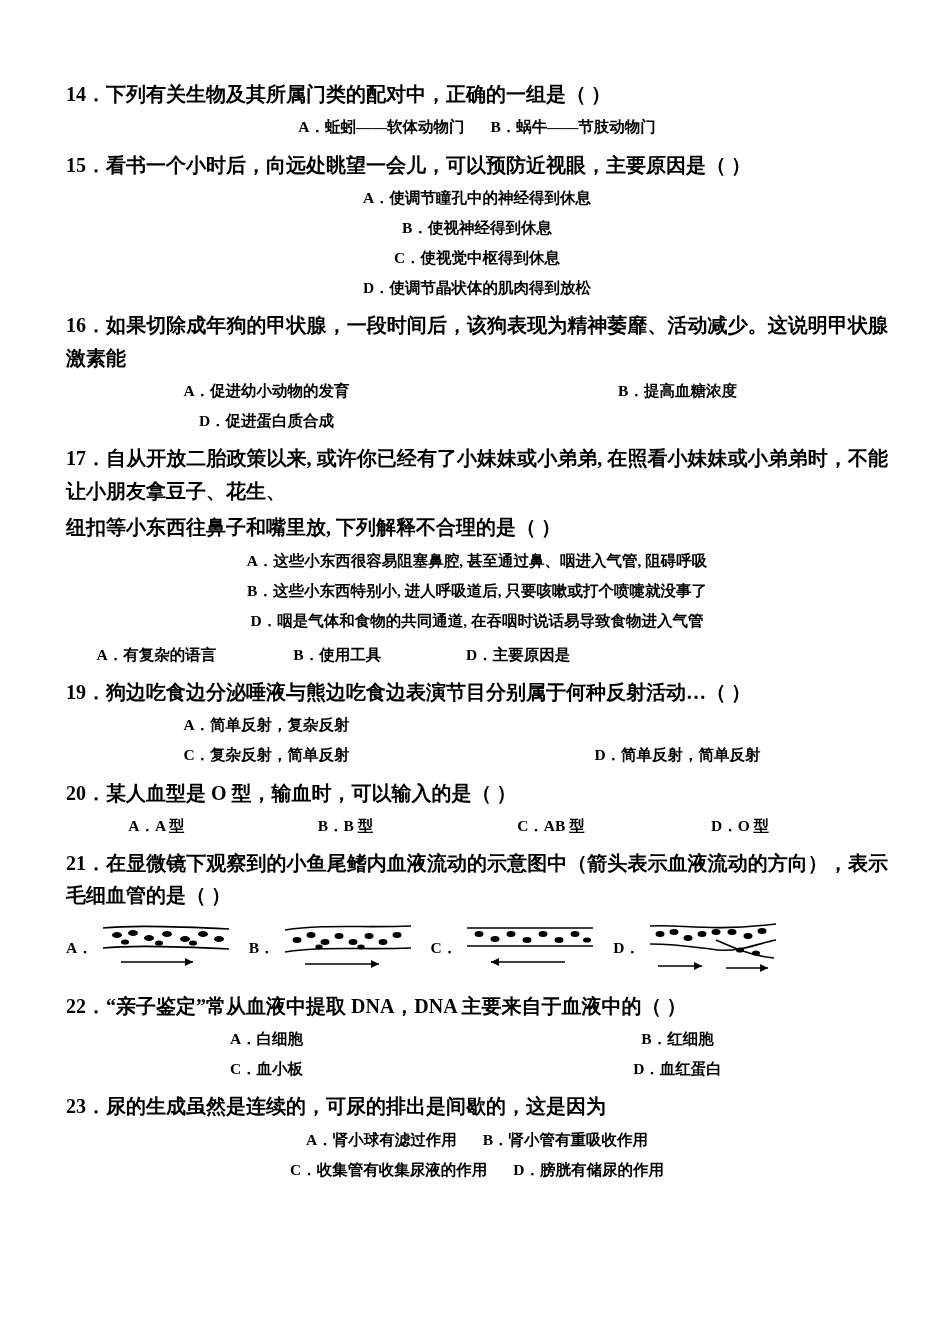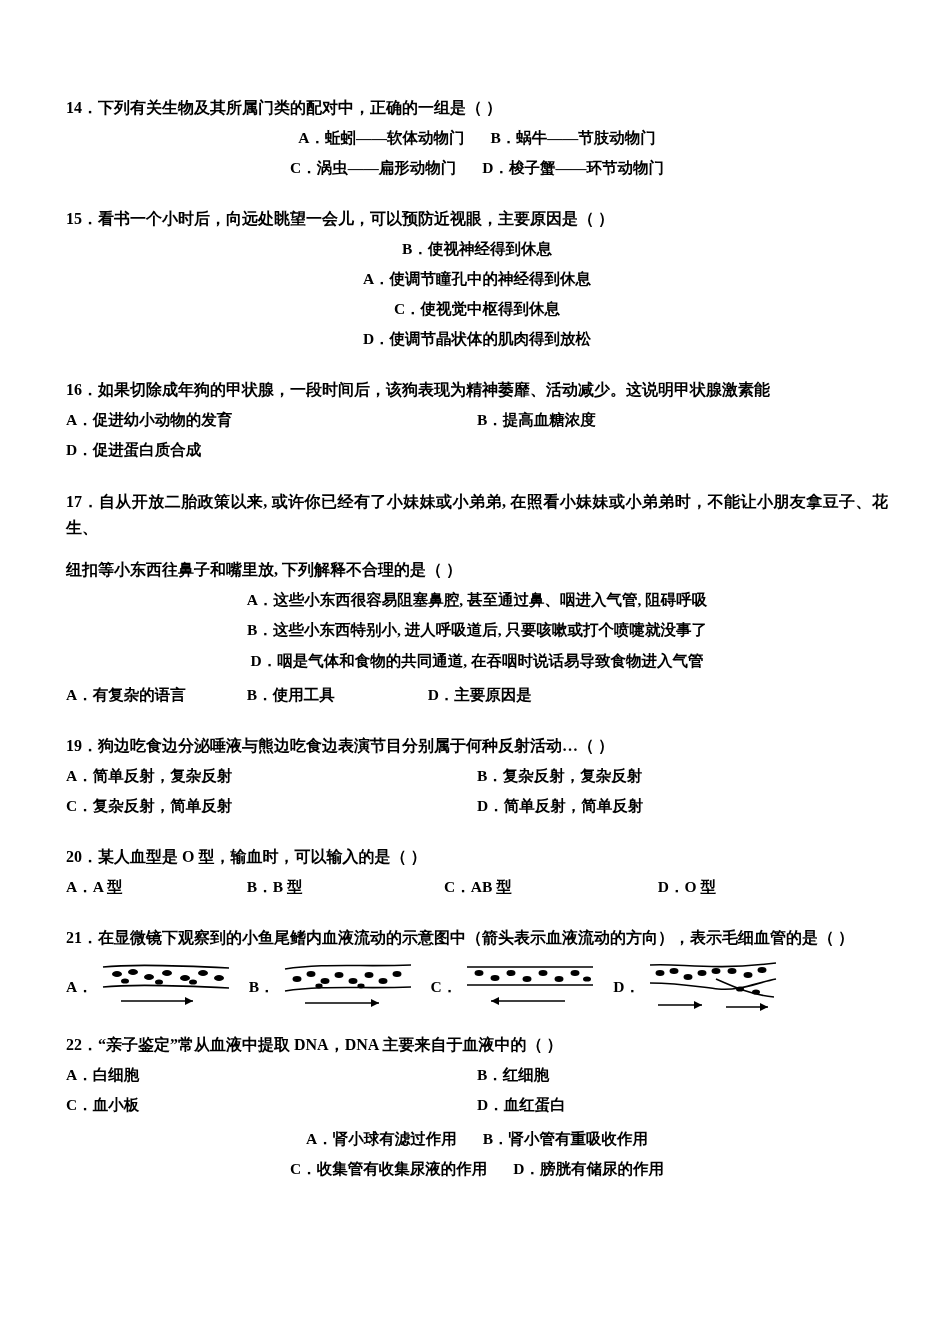--- a/index.html
+++ b/index.html
@@ -18,42 +18,43 @@
   .page {
     box-sizing: border-box;
     width: 950px;
     height: 1344px;
     padding: 78px 62px 40px 66px;
   }
   .q {
     margin: 0 0 2px 0;
   }
   .stem {
-    font-size: 16px;
+    font-size: 20px;
     line-height: 1.62;
-    margin: 17px 0 4px 0;
+    margin: 0 0 4px 0;
     text-align: justify;
     font-weight: 600;
   }
   .opt-line {
     font-size: 15.5px;
     line-height: 1.62;
     margin: 0 0 5px 0;
     font-weight: 600;
     text-align: center;
   }
   .opt-row {
     display: flex;
     font-size: 15.5px;
     line-height: 1.62;
     margin: 0 0 5px 0;
     font-weight: 600;
   }
   .opt-row > div {
     box-sizing: border-box;
+    text-align: center;
   }
   .col2 { width: 50%; padding-right: 10px; }
   .inline-gap { display: inline-block; width: 26px; }
   .spacer-sm { height: 4px; }
 
   
   .img-opts {
     display: flex;
     align-items: center;
     margin: 10px 0 14px 0;
@@ -78,31 +79,28 @@
 </head>
 <body>
 
 <div class="page">
 
   <div class="q">
     <div class="stem">14．下列有关生物及其所属门类的配对中，正确的一组是（      ）</div>
     <div class="opt-line">
       <span>A．蚯蚓——软体动物门</span><span class="inline-gap"></span><span>B．蜗牛——节肢动物门</span>
     </div>
-    <div class="opt-line">
-      <span>C．涡虫——扁形动物门</span><span class="inline-gap"></span><span>D．梭子蟹——环节动物门</span>
-    </div>
   </div>
 
   <div class="spacer-sm"></div>
 
   <div class="q">
     <div class="stem">15．看书一个小时后，向远处眺望一会儿，可以预防近视眼，主要原因是（      ）</div>
+    <div class="opt-line">A．使调节瞳孔中的神经得到休息</div>
     <div class="opt-line">B．使视神经得到休息</div>
-    <div class="opt-line">A．使调节瞳孔中的神经得到休息</div>
     <div class="opt-line">C．使视觉中枢得到休息</div>
     <div class="opt-line">D．使调节晶状体的肌肉得到放松</div>
   </div>
 
   <div class="spacer-sm"></div>
 
   <div class="q">
     <div class="stem">16．如果切除成年狗的甲状腺，一段时间后，该狗表现为精神萎靡、活动减少。这说明甲状腺激素能</div>
     <div class="opt-row">
       <div class="col2">A．促进幼小动物的发育</div>
@@ -132,21 +130,20 @@
       <div style="width:22%">D．主要原因是</div>
     </div>
   </div>
 
   <div class="spacer-sm"></div>
 
   <div class="q">
     <div class="stem">19．狗边吃食边分泌唾液与熊边吃食边表演节目分别属于何种反射活动…（ ）</div>
     <div class="opt-row">
       <div class="col2">A．简单反射，复杂反射</div>
-      <div class="col2">B．复杂反射，复杂反射</div>
     </div>
     <div class="opt-row">
       <div class="col2">C．复杂反射，简单反射</div>
       <div class="col2">D．简单反射，简单反射</div>
     </div>
   </div>
 
   <div class="spacer-sm"></div>
 
   <div class="q">
@@ -266,20 +263,21 @@
     </div>
     <div class="opt-row">
       <div class="col2">C．血小板</div>
       <div class="col2">D．血红蛋白</div>
     </div>
   </div>
 
   <div class="spacer-sm"></div>
 
   <div class="q">
+    <div class="stem">23．尿的生成虽然是连续的，可尿的排出是间歇的，这是因为</div>
     <div class="opt-line">
       <span>A．肾小球有滤过作用</span><span class="inline-gap"></span><span>B．肾小管有重吸收作用</span>
     </div>
     <div class="opt-line">
       <span>C．收集管有收集尿液的作用</span><span class="inline-gap"></span><span>D．膀胱有储尿的作用</span>
     </div>
   </div>
 
 </div>
 

